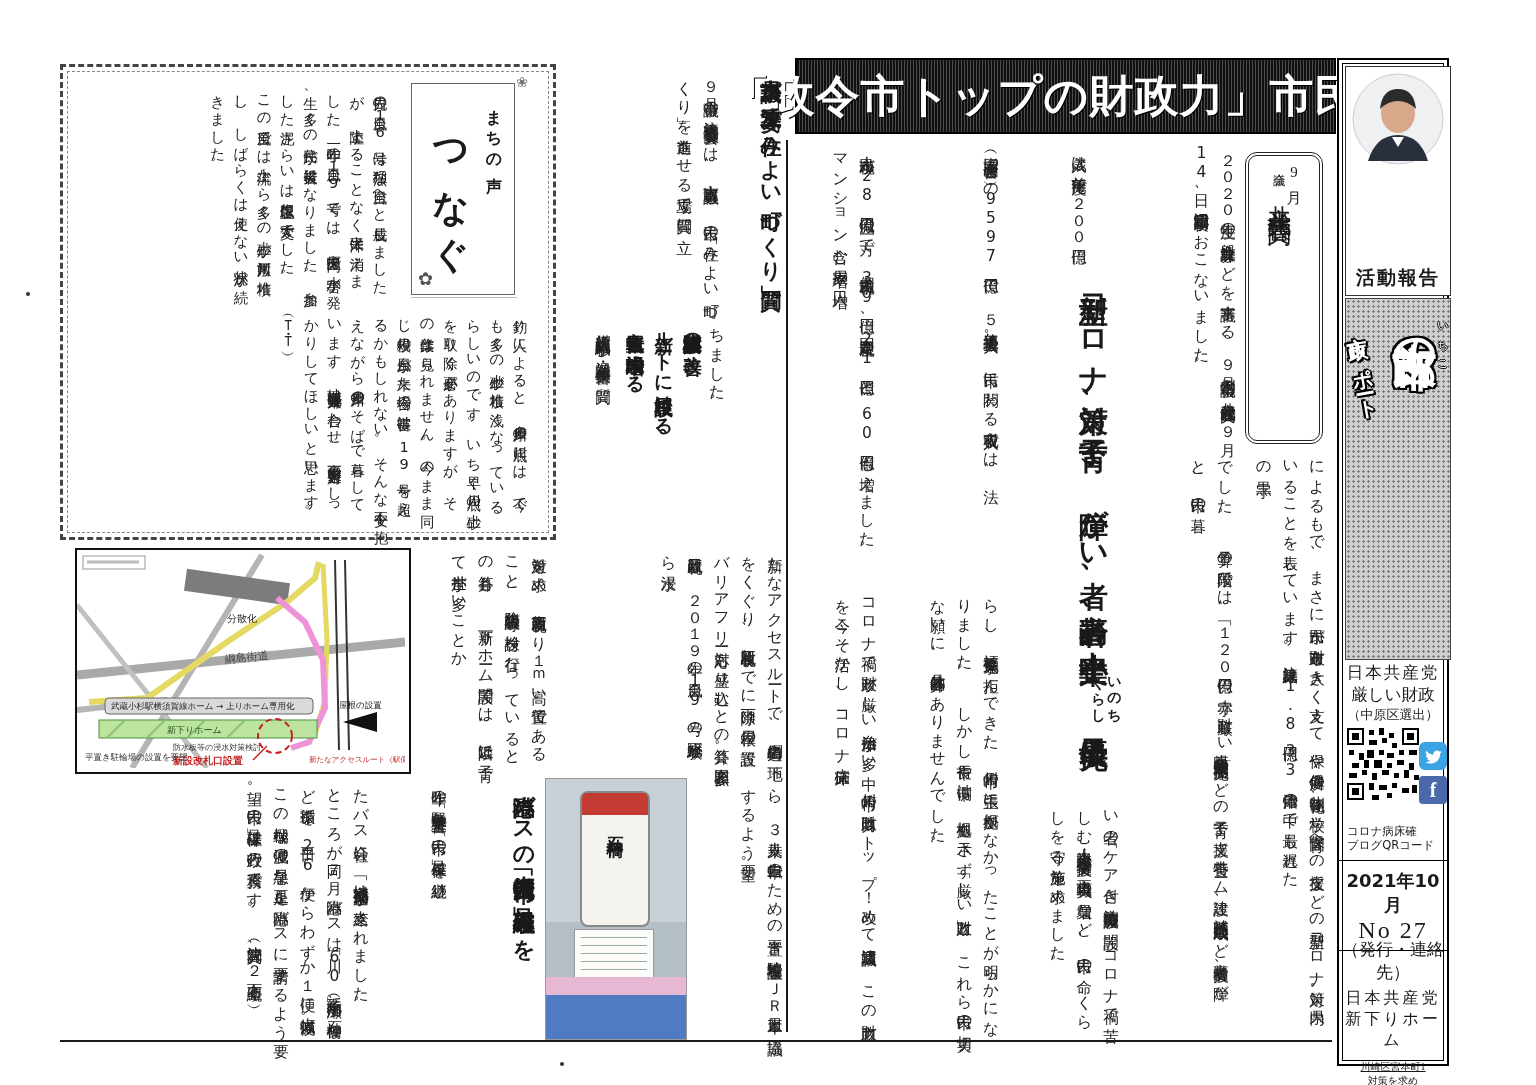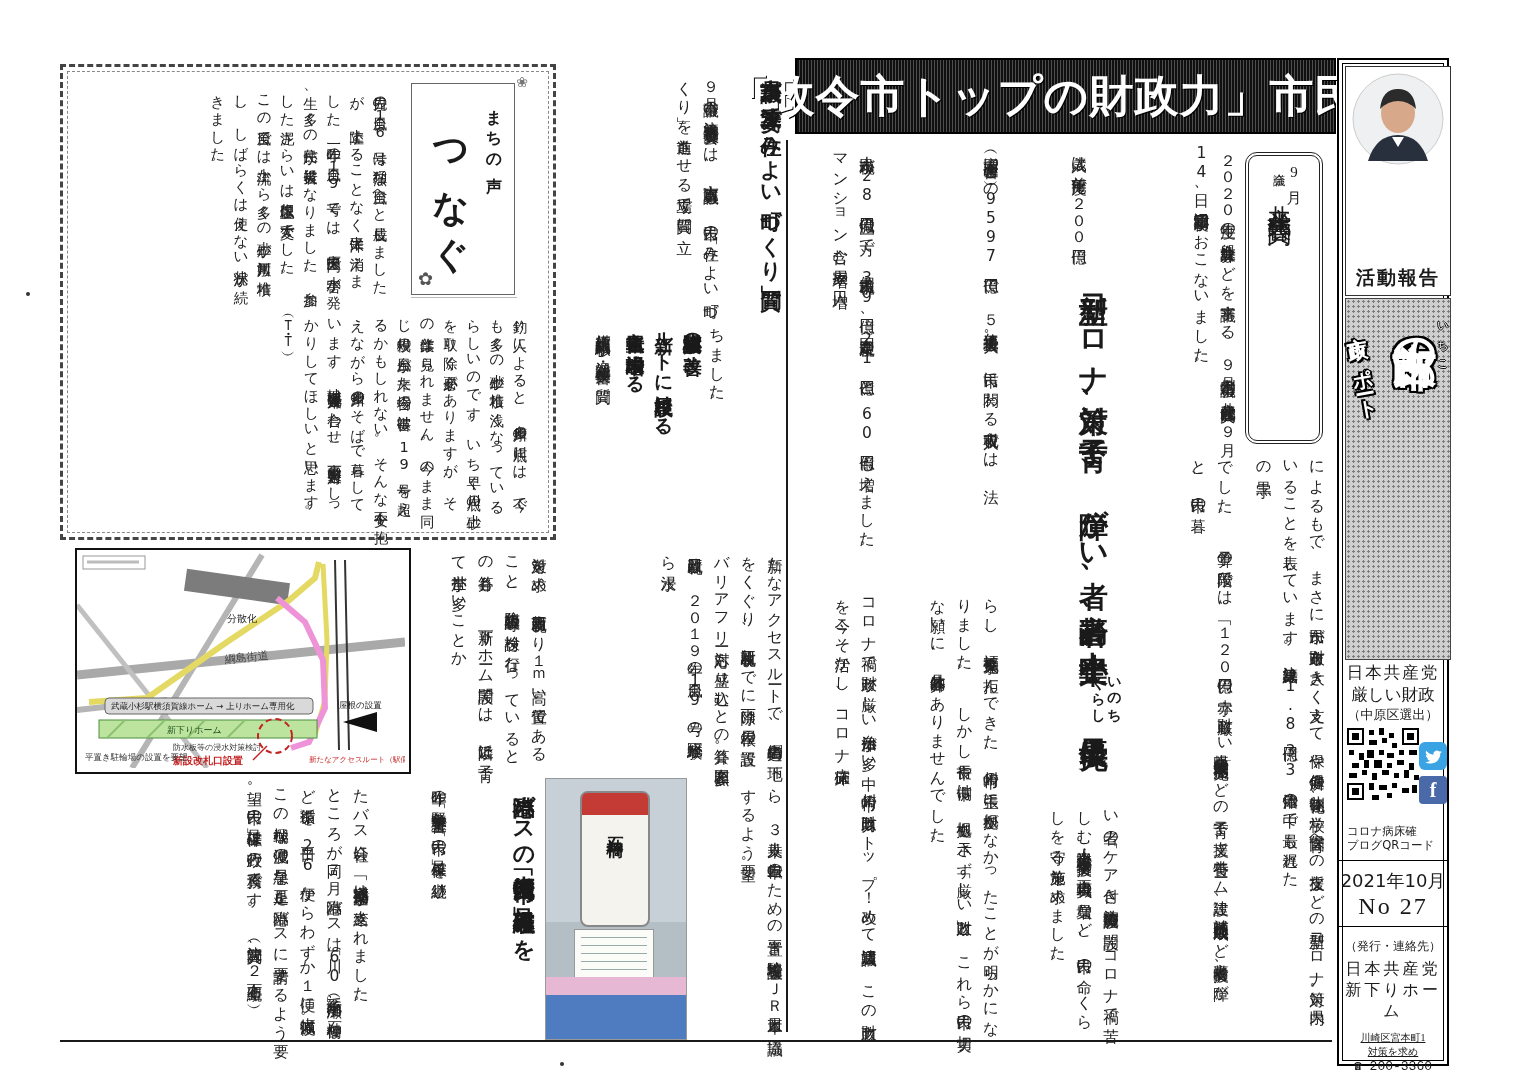--- a/index.html
+++ b/index.html
@@ -63,24 +63,24 @@
   .party .l2{font-size:16.5px;letter-spacing:0;}
   .party .l3{font-size:13px;}
   .qr-row{position:absolute;left:8px;top:668px;width:104px;height:96px;}
   .sns{position:absolute;right:2px;top:14px;width:30px;}
   .sns .tw,.sns .fb{width:28px;height:28px;border-radius:6px;margin-bottom:6px;display:flex;align-items:center;justify-content:center;}
   .sns .tw{background:#3aa3e3;}
   .sns .fb{background:#4a69a8;border-radius:4px;color:#fff;font-weight:bold;font-family:"Liberation Serif",serif;font-size:20px;}
   .qr-cap{position:absolute;left:8px;top:764px;font-family:"DejaVu Sans",sans-serif;font-size:11.5px;line-height:1.25;}
   .issue{position:absolute;left:0;top:800px;width:100%;text-align:center;border-top:1.5px solid #000;border-bottom:1.5px solid #000;
          padding:8px 0 6px 0;}
-  .issue .d{font-family:"DejaVu Sans",sans-serif;font-weight:normal;font-size:18px;}
+  .issue .d{font-family:"DejaVu Sans",sans-serif;font-weight:bold;font-size:18px;}
   .issue .no{font-size:24px;letter-spacing:2px;}
   .contact{position:absolute;left:0;top:878px;width:100%;text-align:center;}
-  .contact .c1{font-size:12px;margin-bottom:4px;}
+  .contact .c1{font-size:17px;margin-bottom:4px;}
   .contact .c2{font-size:16px;letter-spacing:3px;line-height:1.3;}
   .contact .c3{font-size:10px;margin-top:10px;line-height:1.35;text-decoration:underline;}
   .contact .c4{font-family:Liberation Mono, monospace;font-size:13px;}
   
   .map-box{left:75px;top:548px;width:332px;height:222px;border:2px solid #111;background:#fff;}
   .bus-photo{left:545px;top:778px;width:140px;height:260px;border:1px solid #999;
              background:linear-gradient(#c6d0d6 0 55%,#b3bec5 55% 100%);}
   .bus-sign{position:absolute;left:34px;top:12px;width:66px;height:132px;background:#f5f3ee;border:2px solid #888;border-radius:8px;}
   .bus-sign .cap{position:absolute;left:0;top:0;width:100%;height:22px;background:#c43a35;border-radius:5px 5px 0 0;}
   .bus-sign .nm{position:absolute;left:50%;top:30px;transform:translateX(-50%);font-size:17px;font-weight:bold;letter-spacing:2px;}

